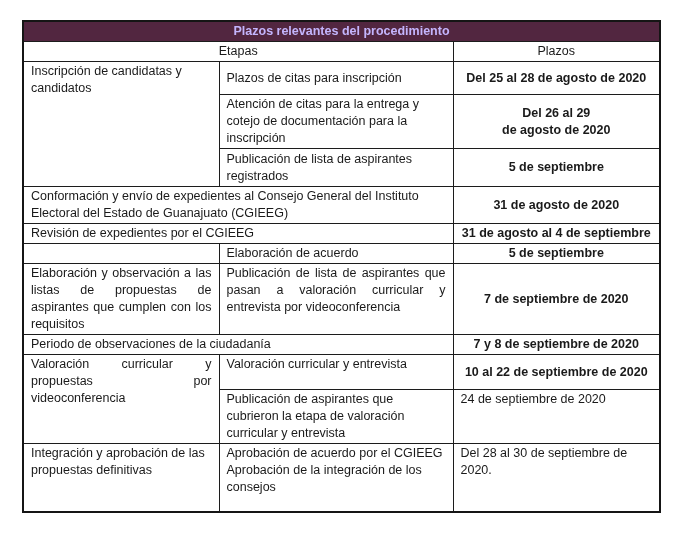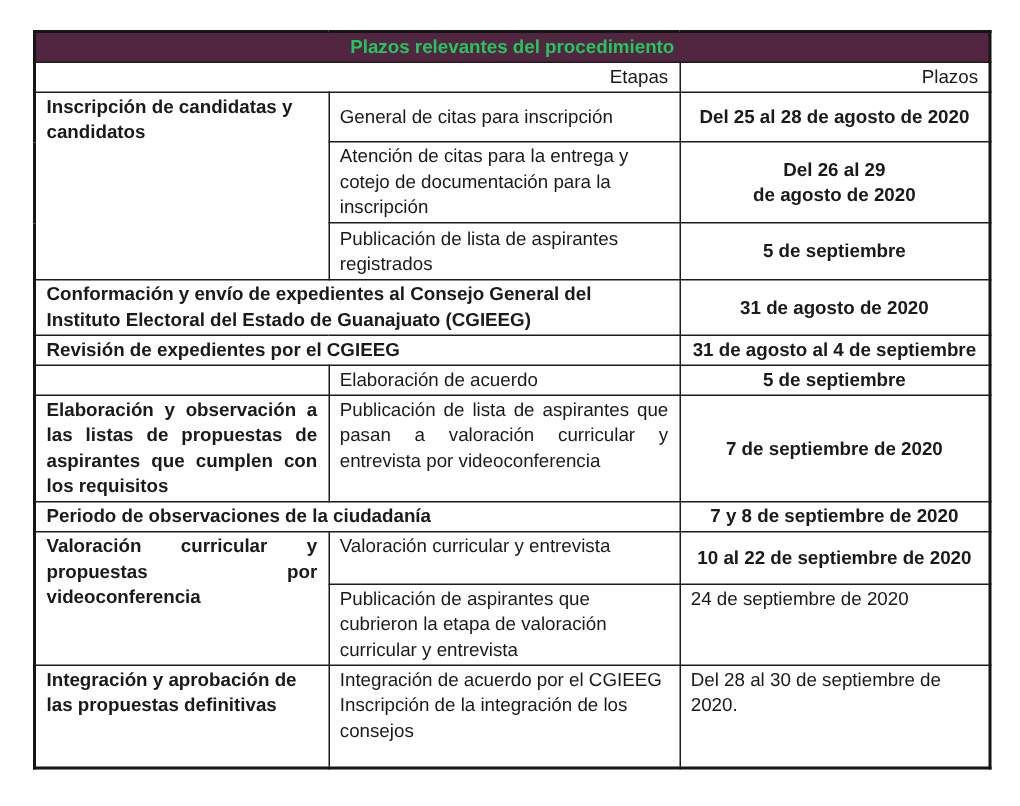--- a/index.html
+++ b/index.html
@@ -30,31 +30,31 @@
     line-height: 1.36;
   }
   td {
     border: 1px solid #1c1c1c;
     padding: 1px 7px;
     vertical-align: middle;
     word-wrap: break-word;
   }
   td.title {
     background: #522640;
-    color: #22c55e;
+    color: #c4b5fd;
     font-weight: bold;
     text-align: center;
     height: 16px;
     padding: 1px 4px;
   }
   td.head {
-    text-align: right;
+    text-align: center;
     height: 15px;
   }
-  .b { font-weight: bold; }
+  .b { font-weight: normal; }
   .c { text-align: center; font-weight: bold; }
   .just { text-align: justify; }
   .vtop { vertical-align: top; }
   .plazo-line { display: block; }
   .activity-par { margin: 0; }
 </style>
 </head>
 <body>
 
 <div class="page">
@@ -70,21 +70,21 @@
       <td colspan="3" class="title">Plazos relevantes del procedimiento</td>
     </tr>
 
     <tr>
       <td colspan="2" class="head">Etapas</td>
       <td class="head">Plazos</td>
     </tr>
 
     <tr style="height:33px">
       <td rowspan="3" class="b vtop">Inscripción de candidatas y candidatos</td>
-      <td>General de citas para inscripción</td>
+      <td>Plazos de citas para inscripción</td>
       <td class="c">Del 25 al 28 de agosto de 2020</td>
     </tr>
     <tr style="height:44px">
       <td>Atención de citas para la entrega y cotejo de documentación para la inscripción</td>
       <td class="c">
         <span class="plazo-line">Del 26 al 29</span>
         <span class="plazo-line">de agosto de 2020</span>
       </td>
     </tr>
     <tr style="height:38px">
@@ -125,20 +125,20 @@
       <td class="c">10 al 22 de septiembre de 2020</td>
     </tr>
     <tr style="height:52px">
       <td class="vtop">Publicación de aspirantes que cubrieron la etapa de valoración curricular y entrevista</td>
       <td class="vtop">24 de septiembre de 2020</td>
     </tr>
 
     <tr style="height:68px">
       <td class="b vtop">Integración y aprobación de las propuestas definitivas</td>
       <td class="vtop">
-        <p class="activity-par">Integración de acuerdo por el CGIEEG</p>
-        <p class="activity-par">Inscripción de la integración de los consejos</p>
+        <p class="activity-par">Aprobación de acuerdo por el CGIEEG</p>
+        <p class="activity-par">Aprobación de la integración de los consejos</p>
       </td>
       <td class="vtop">Del 28 al 30 de septiembre de 2020.</td>
     </tr>
   </tbody>
     </table>
 </div>
 
 </body></html>

